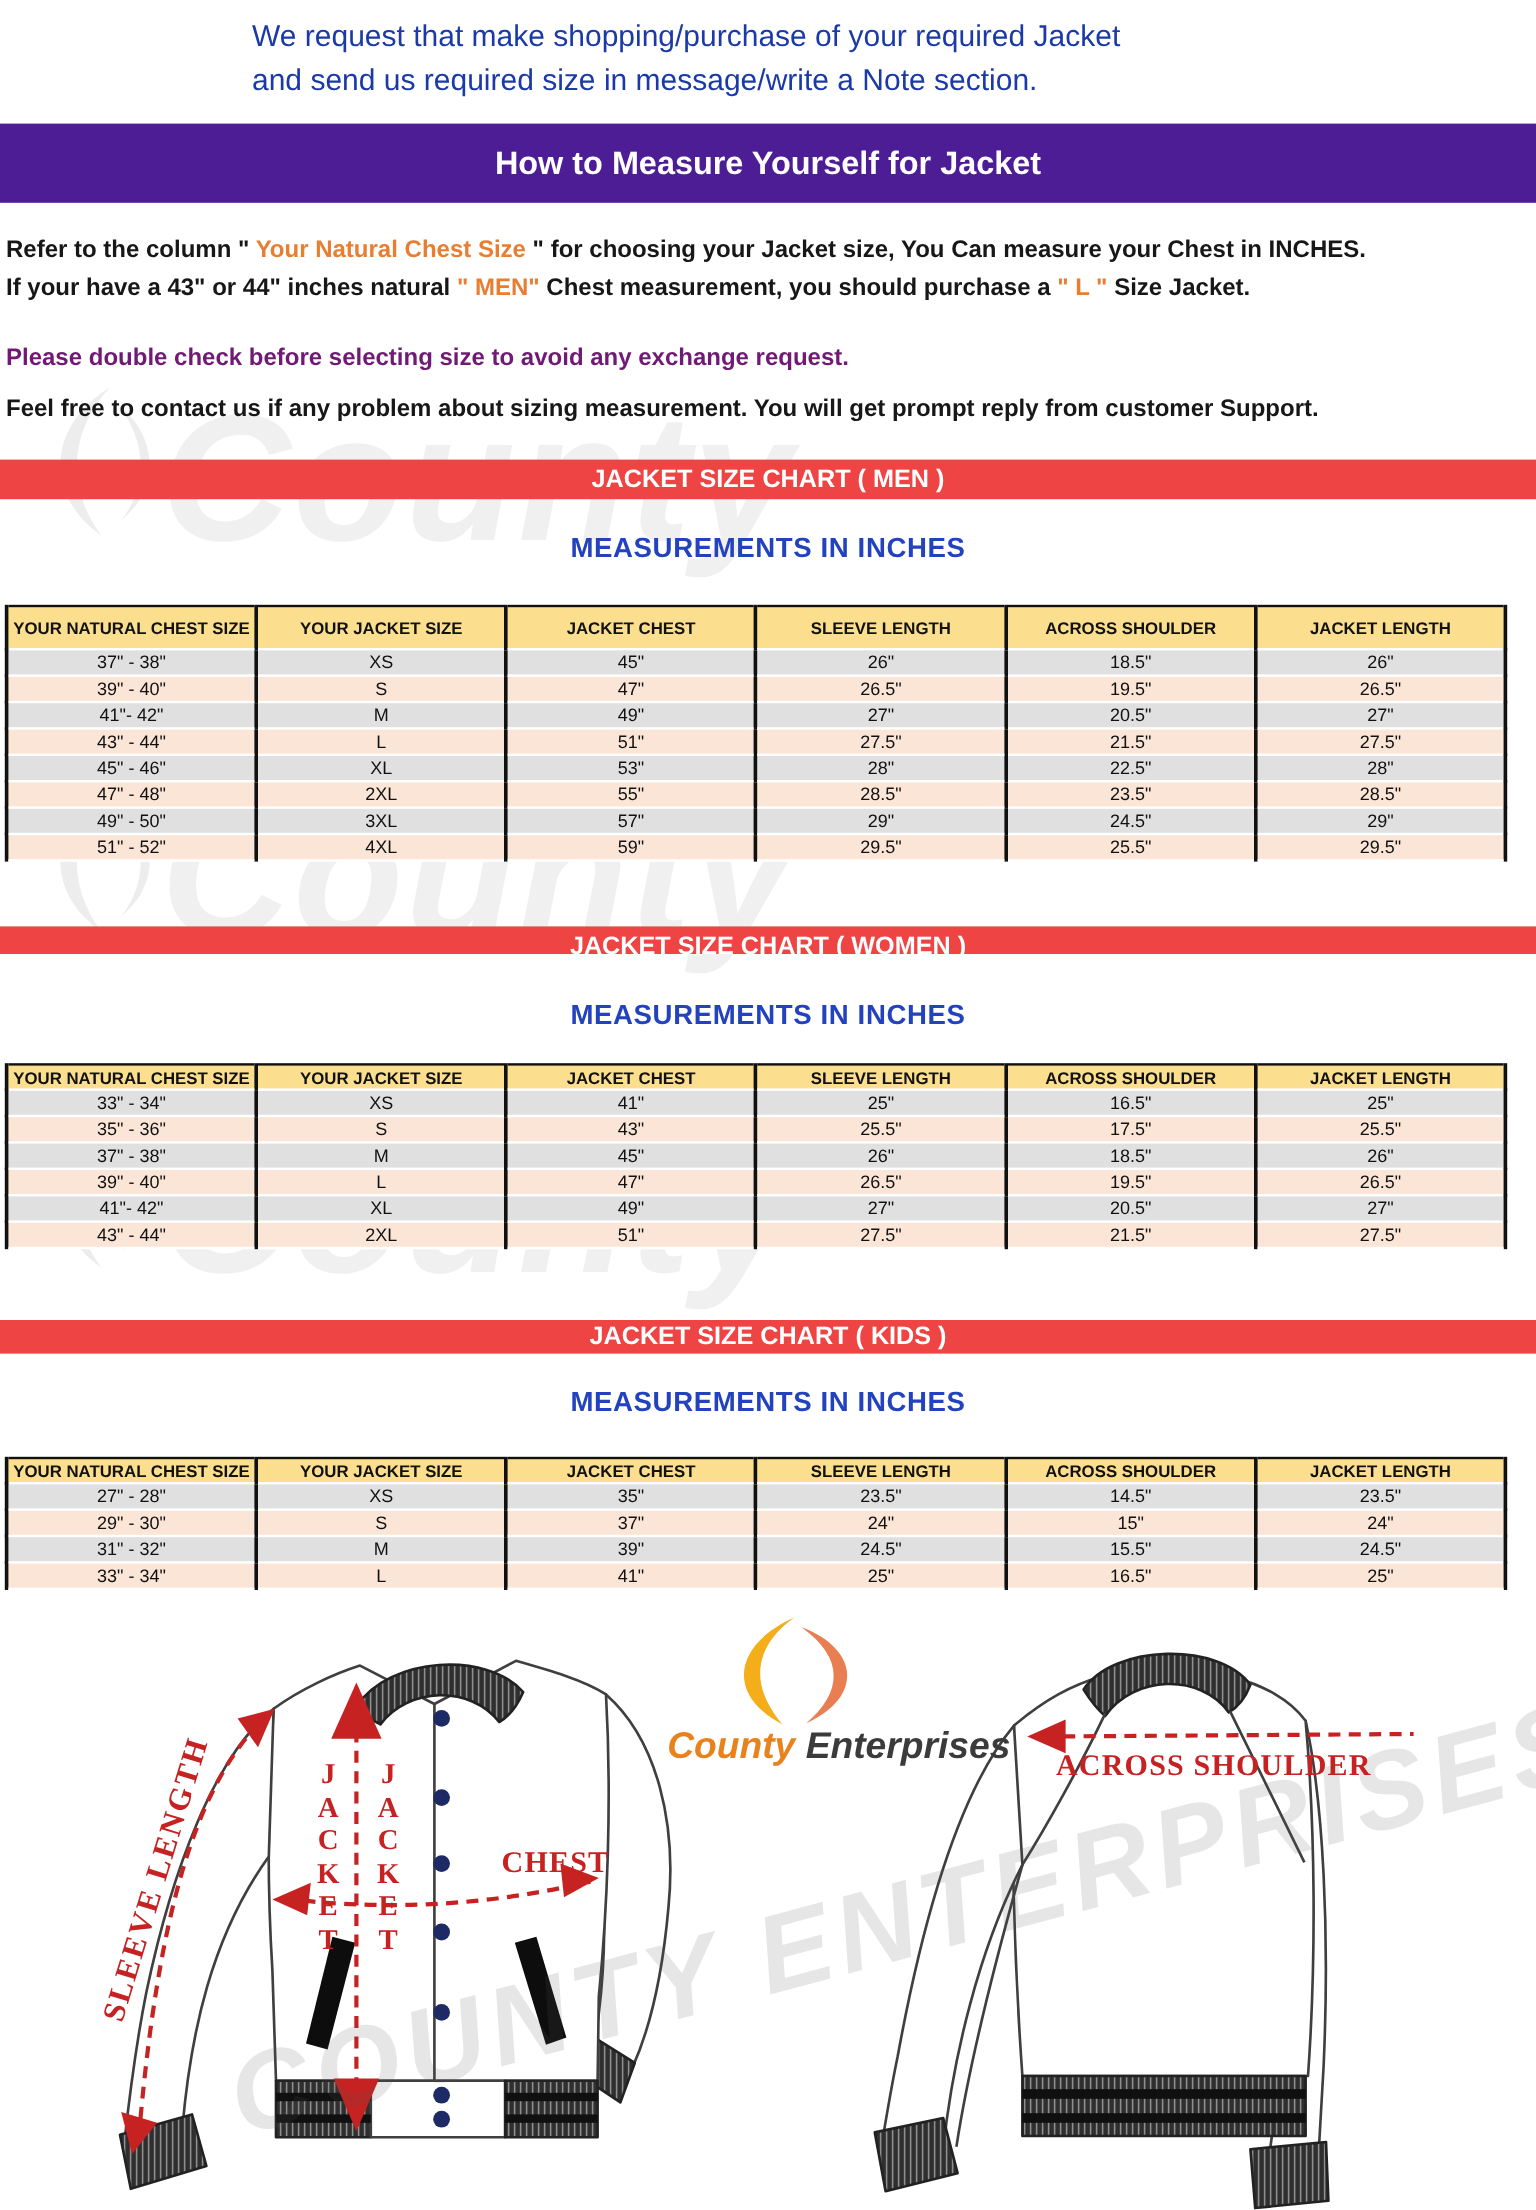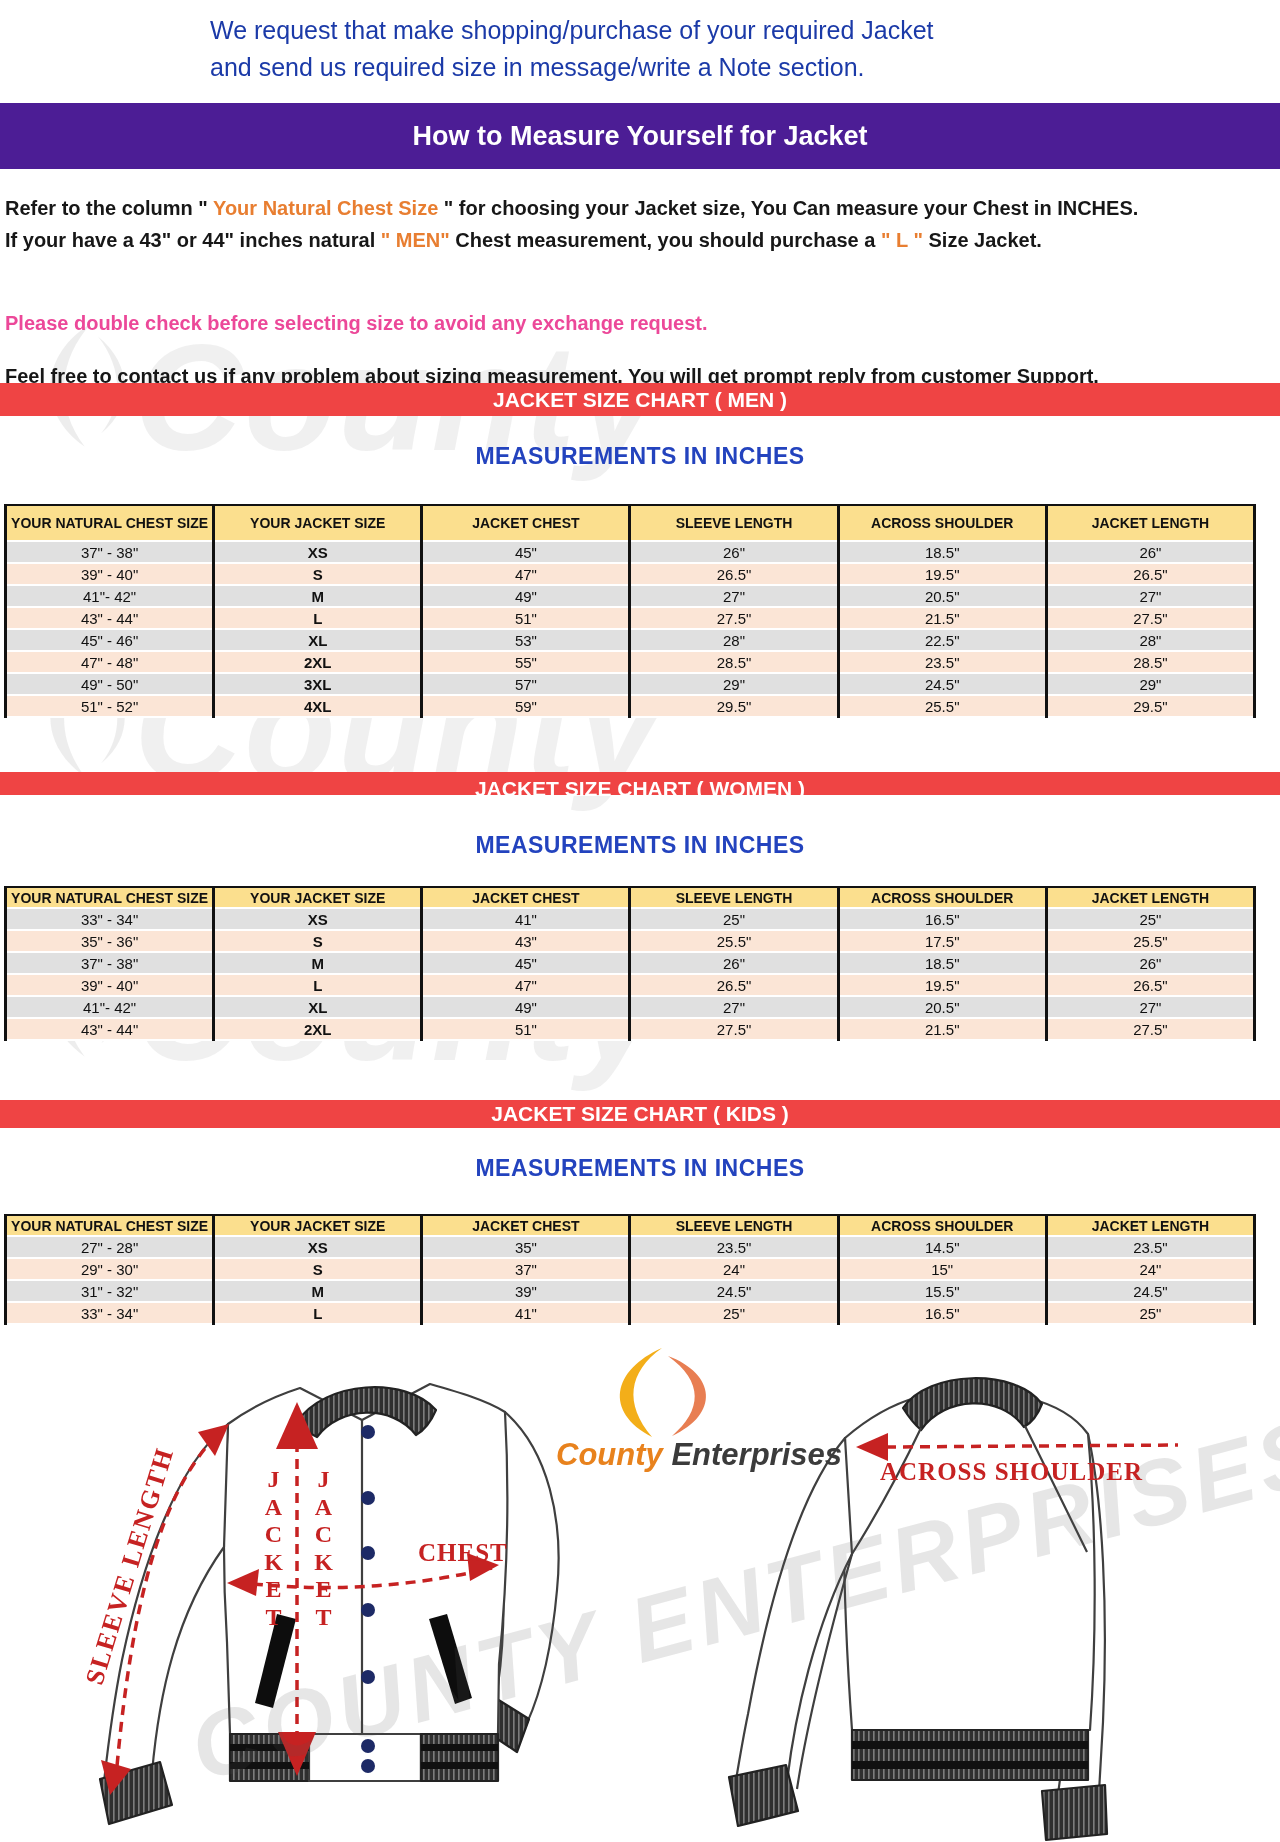--- a/index.html
+++ b/index.html
@@ -11,22 +11,22 @@
         font-size:25px;line-height:37px;z-index:1;}
 
   
   .title-banner{position:absolute;top:103px;left:0;width:100%;height:66px;line-height:66px;
         background:#4c1d95;color:#ffffff;font-weight:700;font-size:27px;text-align:center;z-index:1;}
 
   
   .intro-p{position:absolute;left:5px;margin:0;color:#171717;font-weight:700;font-size:20px;z-index:1;}
   .refer{top:192px;line-height:32px;width:1270px;}
   .hl{color:#E87E31;}
-  .warning{top:312px;color:#ec4899;}
-  .contact{top:330px;margin-top:35px;}
+  .warning{top:287px;color:#701a75;}
+  .contact{top:330px;}
 
   
   .sec-banner{position:absolute;left:0;width:100%;background:#ef4444;color:#fff;font-weight:700;
         font-size:21px;text-align:center;z-index:1;}
   .b-men{top:383px;height:33px;line-height:33px;}
   .b-women{top:772px;height:23px;line-height:34px;}
   .b-kids{top:1100px;height:28px;line-height:28px;}
   .subtitle{position:absolute;left:0;width:100%;text-align:center;color:#2343BE;font-weight:700;
         font-size:23px;letter-spacing:.5px;z-index:1;}
   .s-men{top:443px;} .s-women{top:832px;} .s-kids{top:1155px;}
@@ -34,21 +34,21 @@
   
   .chart{position:absolute;left:4px;width:1252px;border-collapse:collapse;table-layout:fixed;
         background:#fff;border:2px solid #111;border-left:3px solid #111;border-right:3px solid #111;
         text-align:center;color:#111;z-index:1;}
   .chart th{background:#FBDF8E;font-weight:700;font-size:14px;border-left:3px solid #111;
         border-bottom:2px solid #fff;padding:0;}
   .chart td{font-size:15px;border-left:3px solid #111;border-bottom:2px solid #fff;height:20px;padding:0;}
   .chart th:first-child,.chart td:first-child{border-left:none;}
   .chart tbody tr:nth-child(odd) td{background:#E0E0E0;}
   .chart tbody tr:nth-child(even) td{background:#FBE5D6;}
-  .chart td:nth-child(2){font-weight:700;}
+  .chart td:nth-child(2){font-weight:400;}
   .t-men{top:504px;} .t-men th{height:34px;}
   .t-women{top:886px;} .t-women th{height:19px;}
   .t-kids{top:1214px;} .t-kids th{height:19px;}
 
   
   .diagram{position:absolute;top:1342px;left:0;z-index:1;}
 
   
   .red-label{position:absolute;color:#C62222;font-family:"Liberation Serif", serif;font-weight:700;
         font-size:25px;letter-spacing:1px;white-space:nowrap;z-index:3;}

